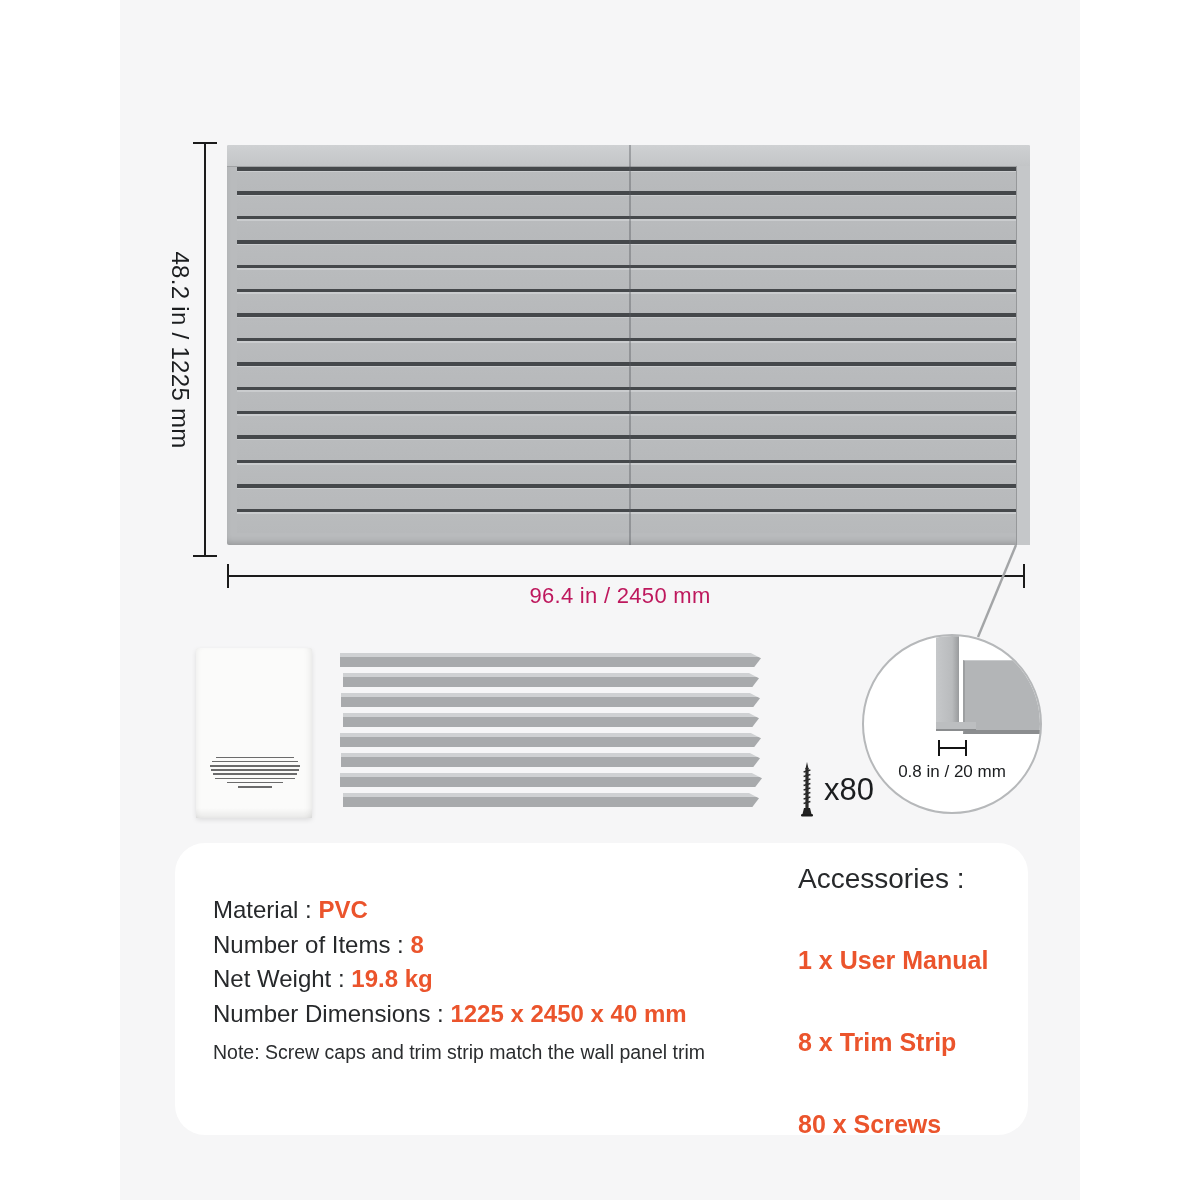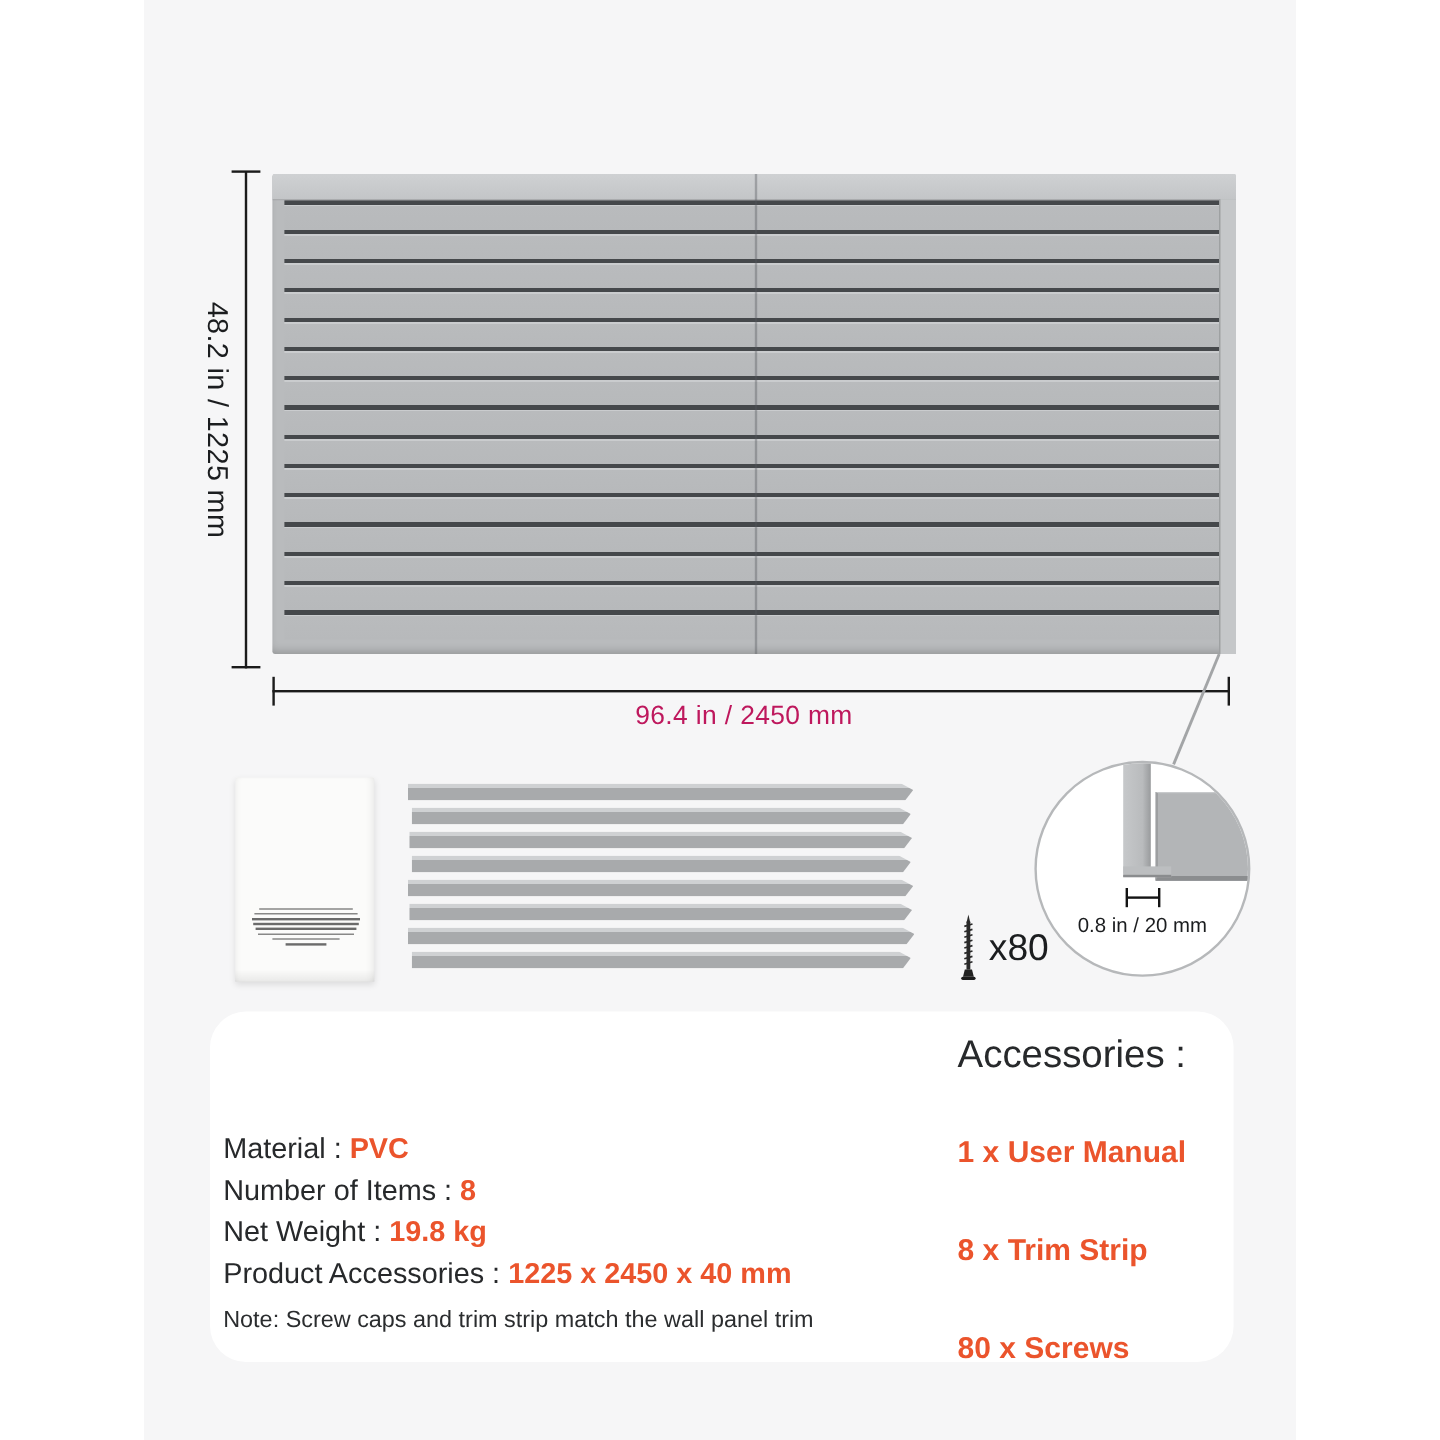--- a/index.html
+++ b/index.html
@@ -73,25 +73,25 @@
   .dc-trim-foot{position:absolute;left:72px;top:86px;width:40px;height:9px;
          background:#bcbec0;border-bottom:2.5px solid #8a8c8e;box-sizing:border-box;}
   .dc-bracket{position:absolute;left:74px;top:104px;width:29px;height:16px;
          border-left:2.5px solid #141414;border-right:2.5px solid #141414;box-sizing:border-box;}
   .dc-bracket i{position:absolute;left:0;right:0;top:6.5px;height:2.5px;background:#141414;}
   .dc-label{position:absolute;left:50%;top:126px;transform:translateX(-50%);
          font-size:17px;color:#1b1d1f;white-space:nowrap;}
 
   
   .card{left:175px;top:843px;width:853px;height:292px;background:#ffffff;border-radius:30px;}
-  .specs-col{position:absolute;left:11px;top:50px;font-size:24px;line-height:34.7px;color:#27292b;margin-top:48px;}
+  .specs-col{position:absolute;left:38px;top:50px;font-size:24px;line-height:34.7px;color:#27292b;}
   .spec-value{font-weight:bold;color:#eb542c;}
   .spec-note{font-size:19.5px;line-height:27px;color:#2b2d2f;margin-top:7px;}
   .acc-col{position:absolute;left:623px;top:18px;}
-  .acc-heading{font-size:32px;line-height:35px;color:#27292b;}
+  .acc-heading{font-size:28px;line-height:35px;color:#27292b;}
   .acc-item{font-size:25px;line-height:35px;font-weight:bold;color:#eb542c;margin-top:47px;}
 </style>
 </head>
 <body>
 
 <div class="abs bg-square"></div>
 
 <div class="abs panel">
   <div class="panel-toprail"></div>
   <div class="panel-grooves"></div>
@@ -163,21 +163,21 @@
       <i></i>
     </div>
   <div class="dc-label">0.8 in / 20 mm</div>
 </div>
 
 <div class="abs card">
   <div class="specs-col">
     <div><span>Material : </span><span class="spec-value">PVC</span></div>
     <div><span>Number of Items : </span><span class="spec-value">8</span></div>
     <div><span>Net Weight : </span><span class="spec-value">19.8 kg</span></div>
-    <div><span>Product Accessories : </span><span class="spec-value">1225 x 2450 x 40 mm</span></div>
+    <div><span>Number Dimensions : </span><span class="spec-value">1225 x 2450 x 40 mm</span></div>
     <div class="spec-note">Note: Screw caps and trim strip match the wall panel trim</div>
   </div>
   <div class="acc-col">
     <div class="acc-heading">Accessories :</div>
     <div class="acc-item">1 x User Manual</div>
     <div class="acc-item">8 x Trim Strip</div>
     <div class="acc-item">80 x Screws</div>
   </div>
 </div>
 

